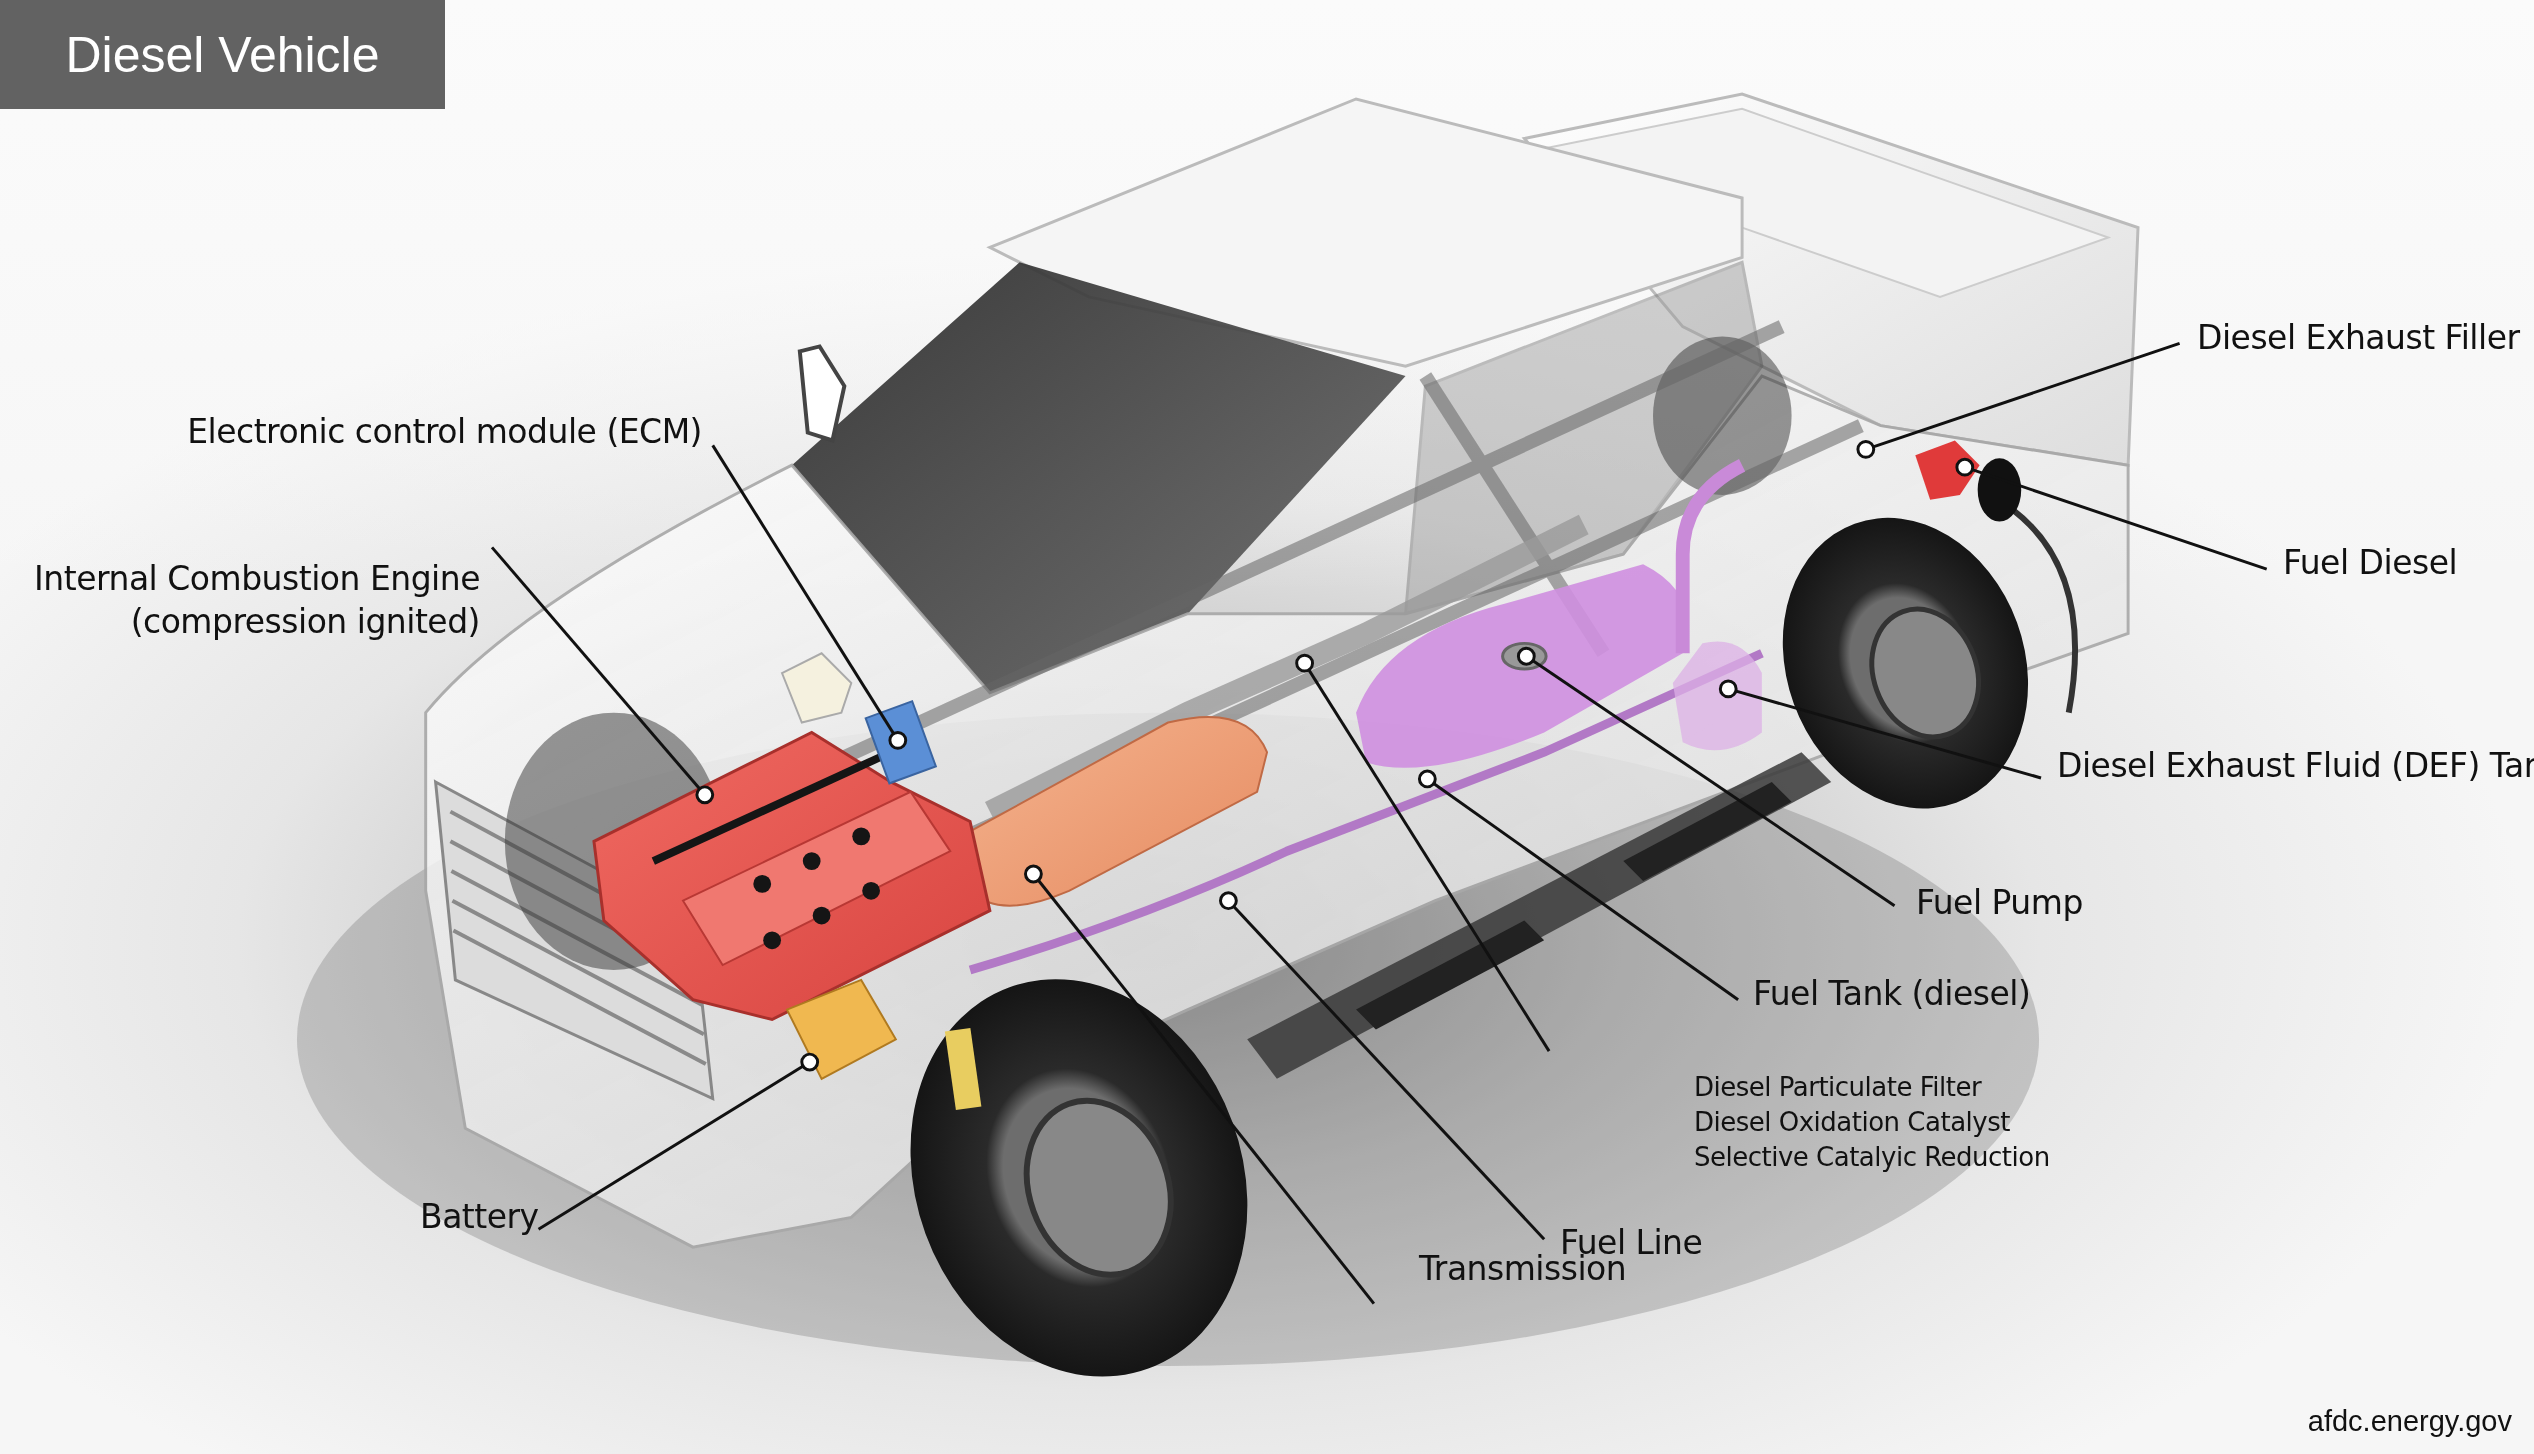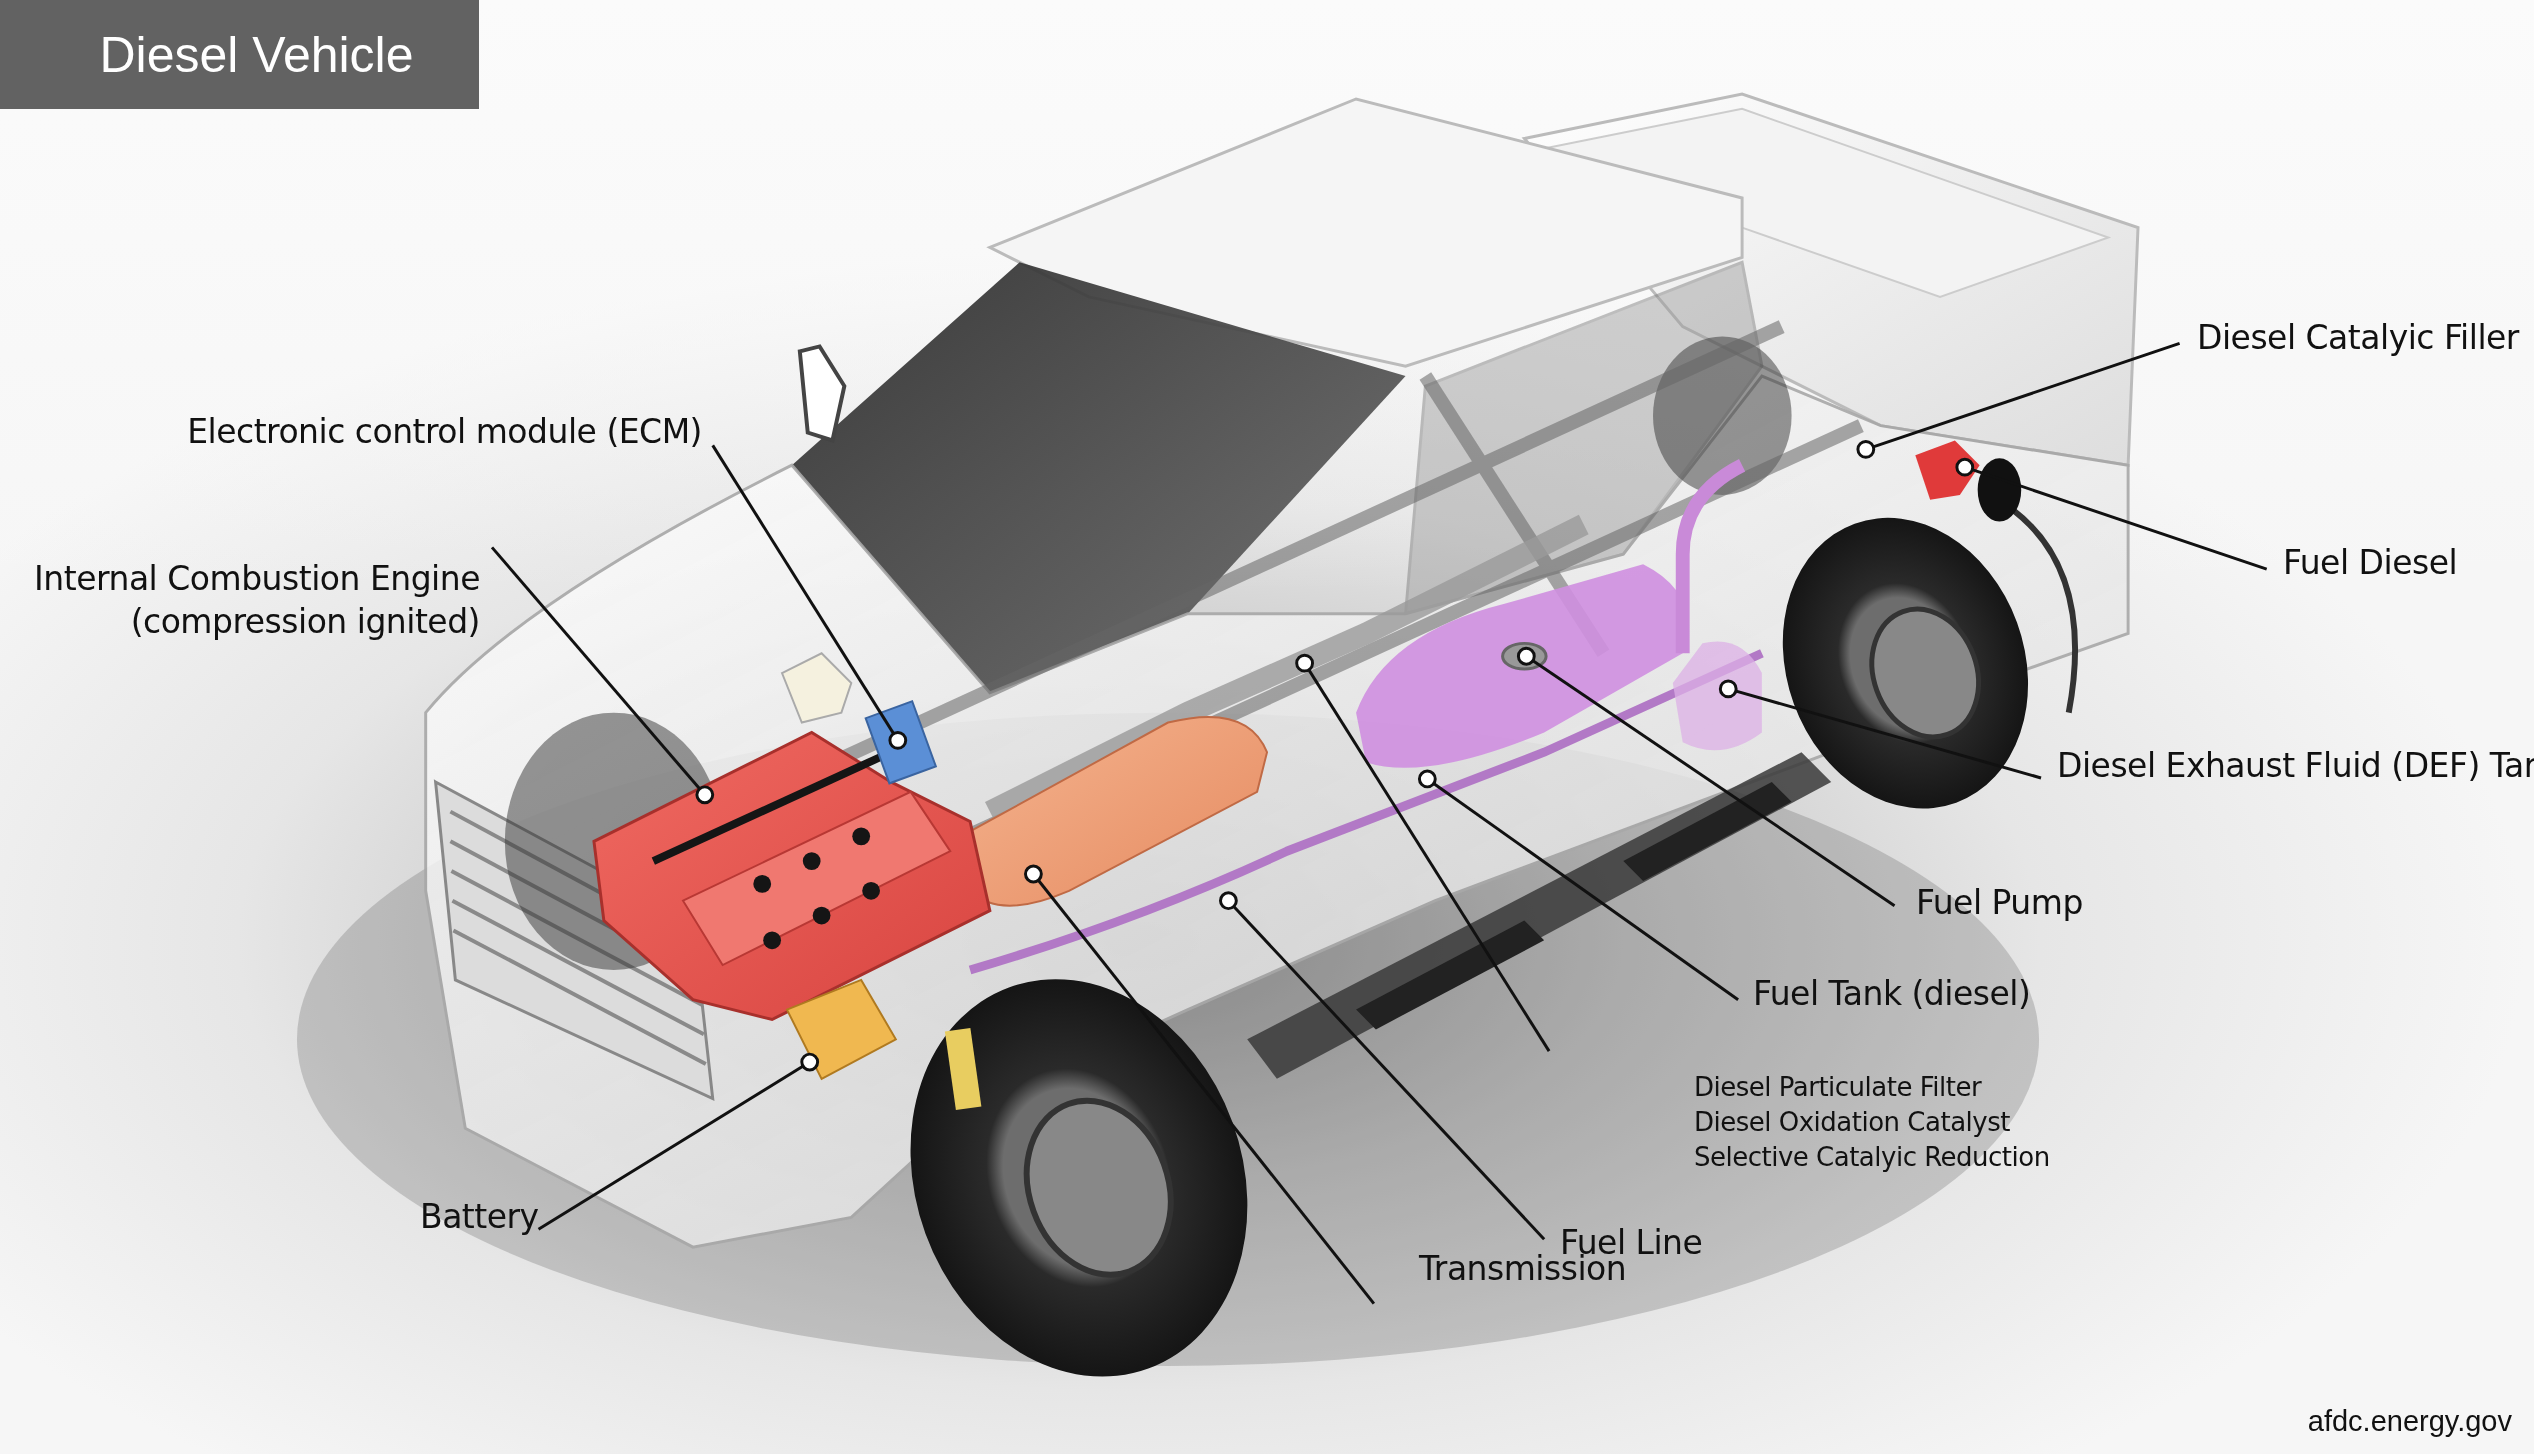--- a/index.html
+++ b/index.html
@@ -1,20 +1,20 @@
 <!DOCTYPE html>
 <html><head>
 <meta charset="utf-8">
 <style>
   html,body{margin:0;padding:0;}
   body{width:2534px;height:1454px;position:relative;overflow:hidden;
     background:radial-gradient(ellipse 1386px 693px at 1139px 941px,#9a9a9a 0%,#c8c8c8 35%,#e6e6e6 65%,#f6f6f6 100%);
     font-family:"DejaVu Sans","Liberation Sans",sans-serif;}
   .bgtop{position:absolute;left:0;top:0;width:2534px;height:594px;background:linear-gradient(#fbfbfb,rgba(245,245,245,0));}
-  #title-box{position:absolute;left:0;top:0;width:445px;height:109px;background:#626262;display:flex;align-items:center;justify-content:center;padding-left:34px;}
+  #title-box{position:absolute;left:0;top:0;width:445px;height:109px;background:#626262;display:flex;align-items:center;justify-content:center;}
   #title-box span{color:#fff;font-family:"Liberation Sans",sans-serif;font-size:50px;}
   svg#art{position:absolute;left:0;top:0;}
   .label{position:absolute;color:#111;font-family:"DejaVu Sans","Liberation Sans",sans-serif;font-size:33px;white-space:nowrap;line-height:1.3;letter-spacing:-0.5px;}
   .label.right{text-align:right;}
   .sub{font-size:26px;line-height:1.35;margin-top:30px;}
   #credit{position:absolute;right:22px;bottom:16px;font-family:"Liberation Sans",sans-serif;font-size:29px;color:#111;}
 </style>
 </head>
 <body>
 
@@ -196,16 +196,16 @@
     <div>Diesel Particulate Filter</div>
     <div>Diesel Oxidation Catalyst</div>
     <div>Selective Catalyic Reduction</div>
   </div>
 </div>
 
 <div class="label" style="left:1753px;top:973px;">Fuel Tank (diesel)</div>
 <div class="label" style="left:1916px;top:882px;">Fuel Pump</div>
 <div class="label" style="left:2057px;top:745px;">Diesel Exhaust Fluid (DEF) Tank</div>
 <div class="label" style="left:2283px;top:542px;">Fuel Diesel</div>
-<div class="label" style="left:2197px;top:317px;">Diesel Catalyic Filler</div>
+<div class="label" style="left:2197px;top:317px;">Diesel Exhaust Filler</div>
 
 <div id="credit">afdc.energy.gov</div>
 
 
 </body></html>

